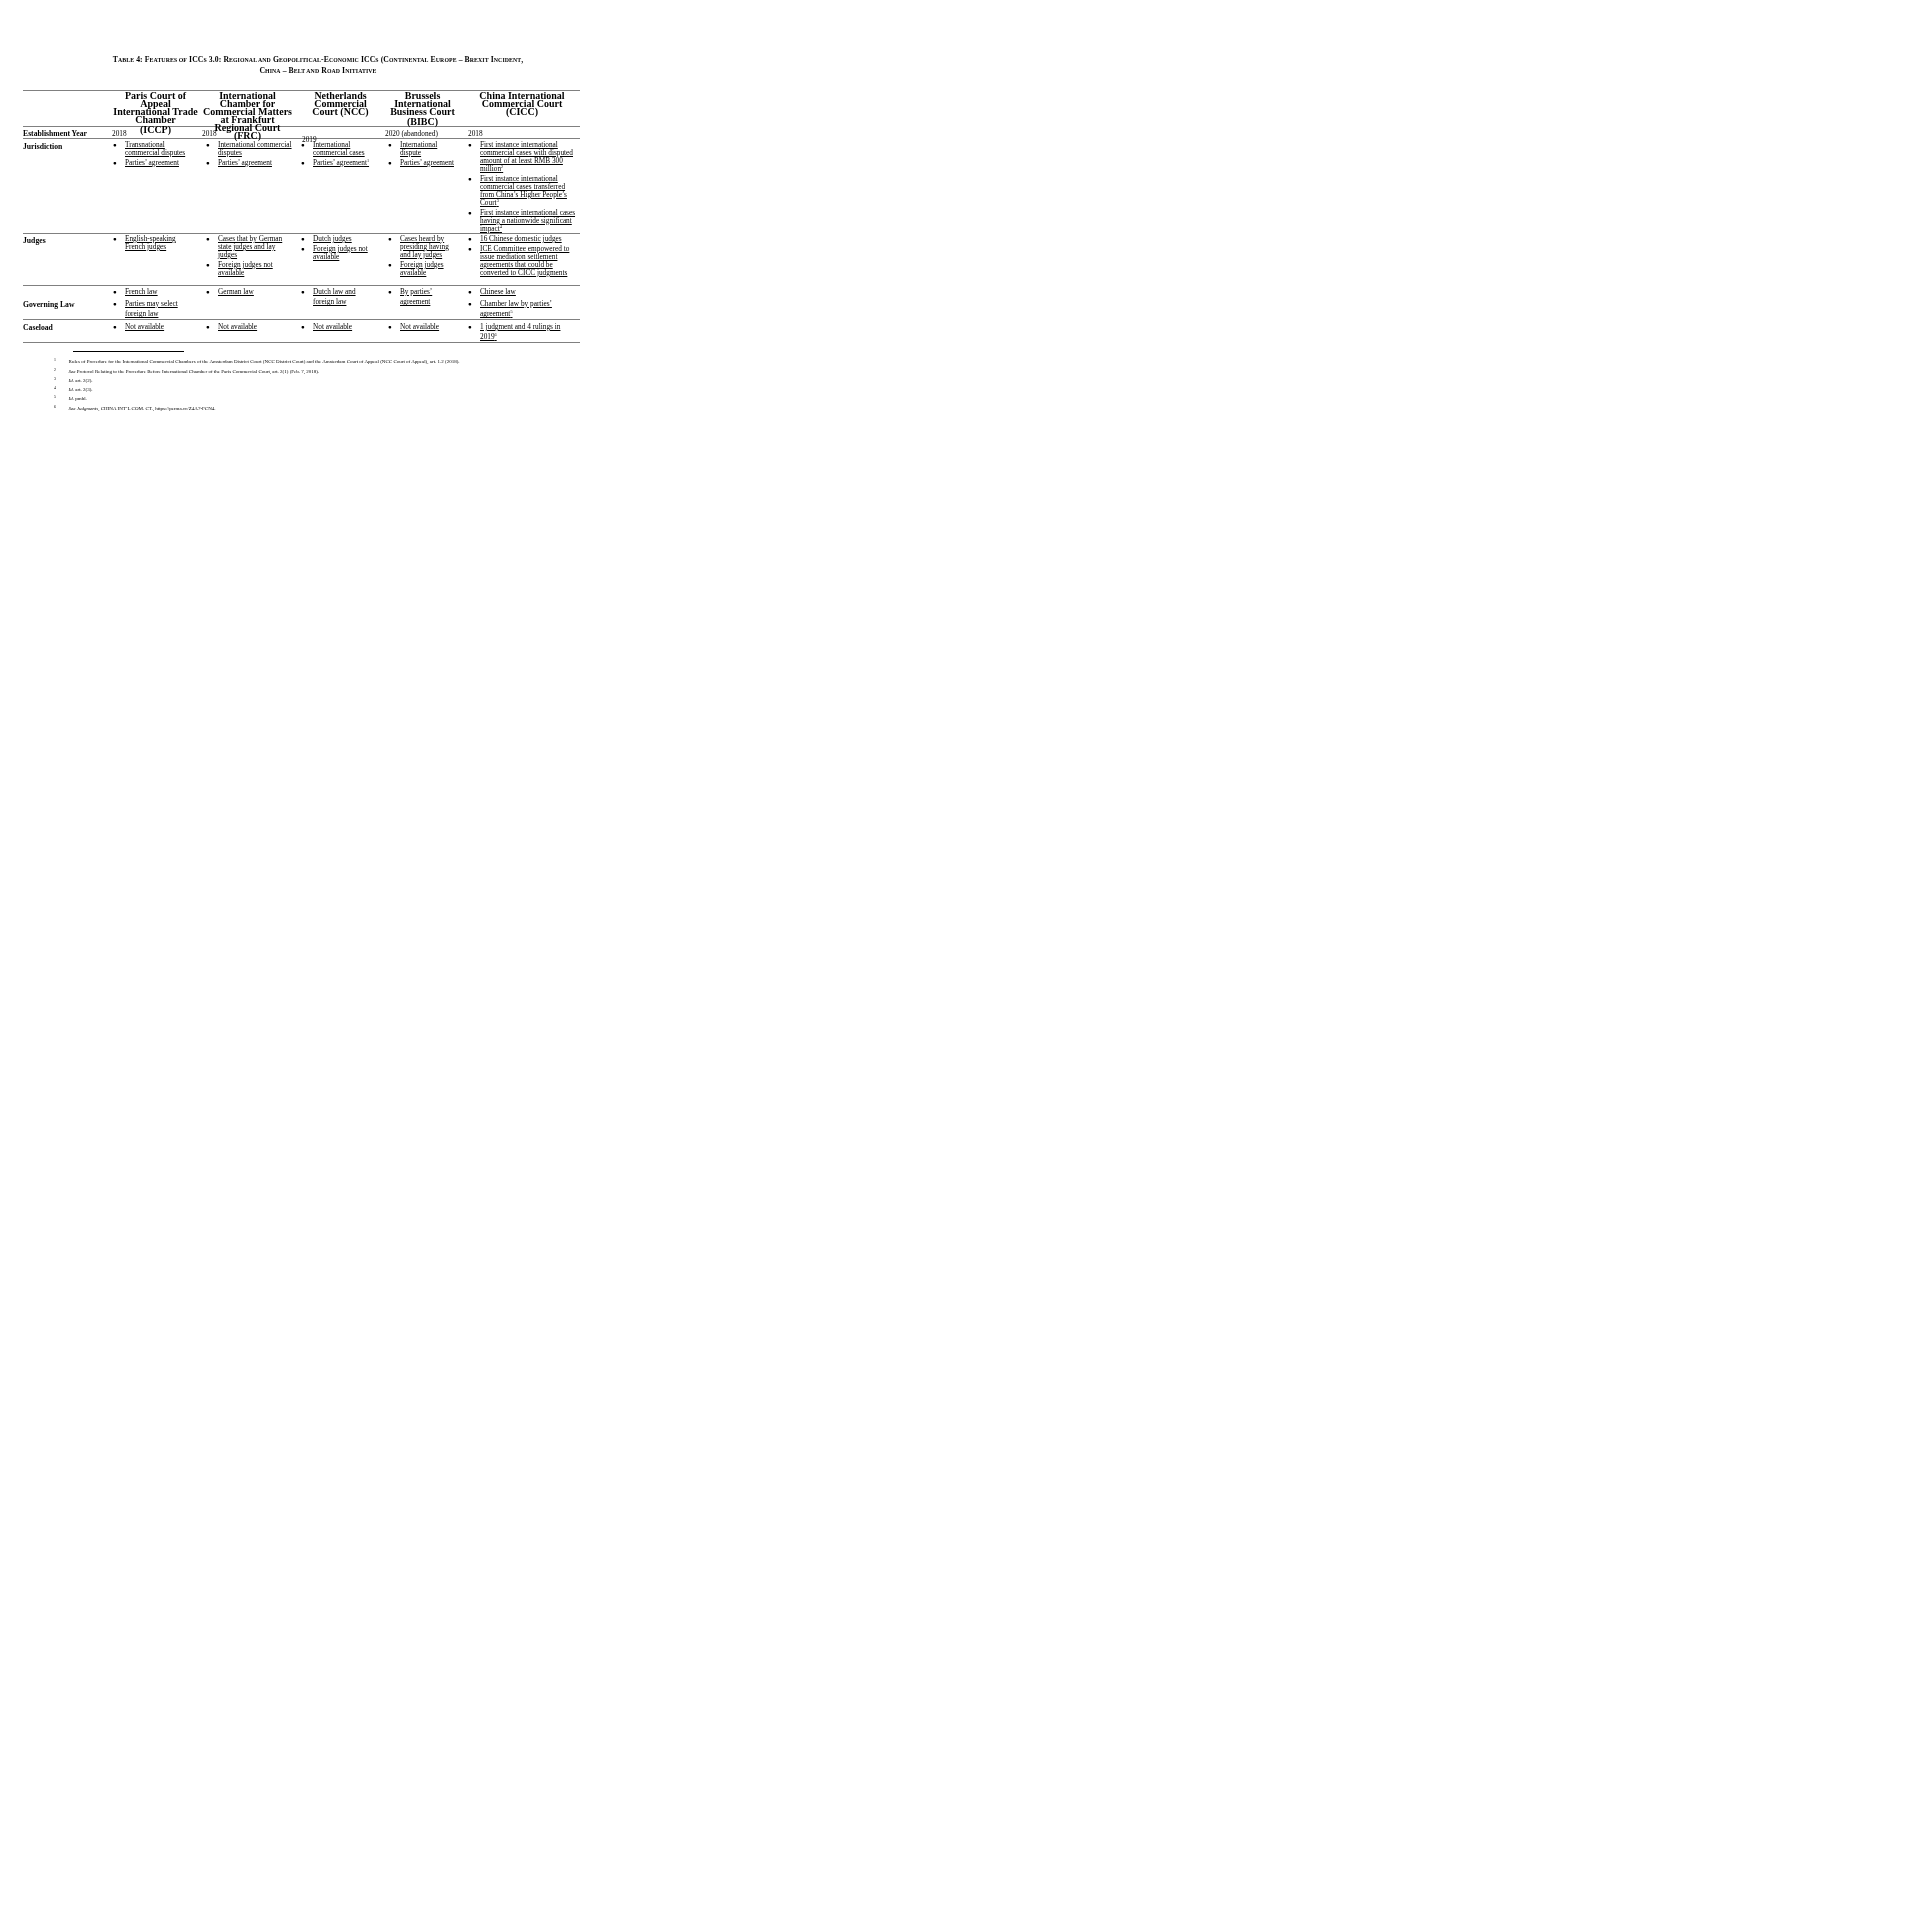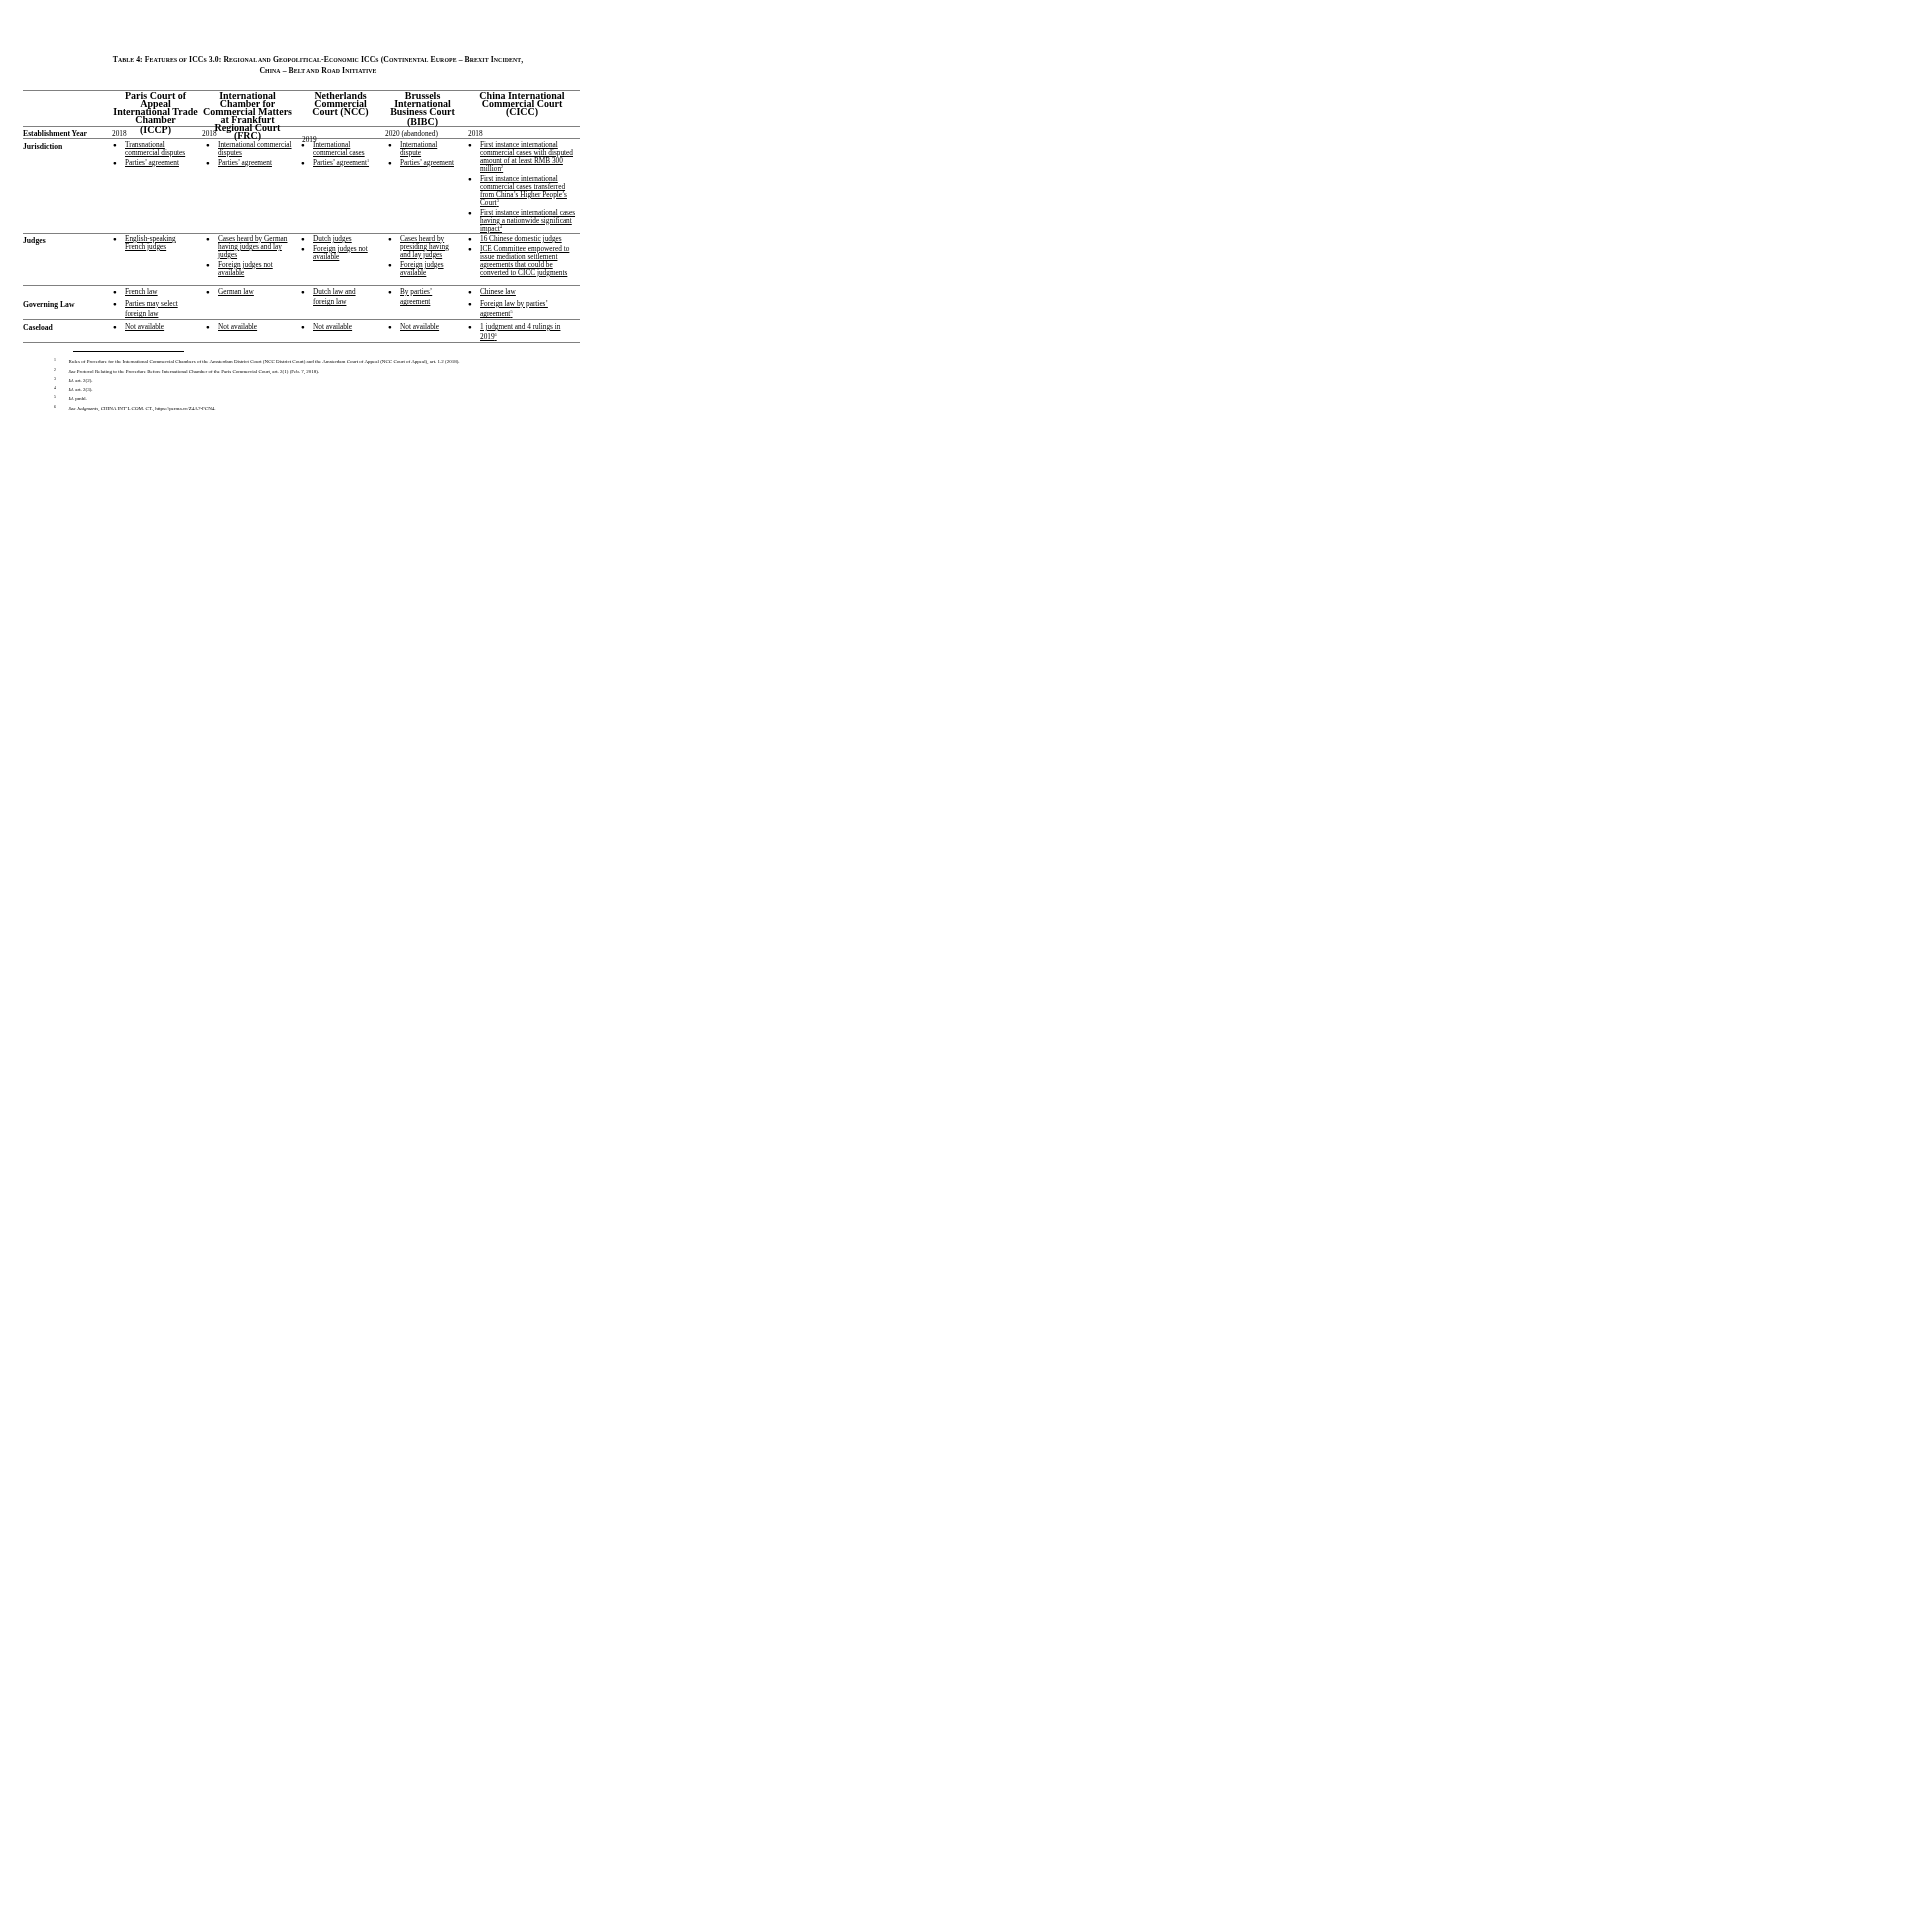--- a/index.html
+++ b/index.html
@@ -120,21 +120,21 @@
     </ul>
   </div>
 
 <div class="cell" style="left:111px;width:77px;top:235px">
     <ul>
       <li><span class="bullet">●</span><span>English-speaking French judges</span></li>
     </ul>
   </div>
 <div class="cell" style="left:204px;width:87px;top:235px">
     <ul>
-      <li><span class="bullet">●</span><span>Cases heard by German having judges and lay judges</span></li>
+      <li><span class="bullet">●</span><span>Cases that by German state judges and lay judges</span></li>
       <li><span class="bullet">●</span><span>Foreign judges not available</span></li>
     </ul>
   </div>
 <div class="cell" style="left:299px;width:79px;top:235px">
     <ul>
       <li><span class="bullet">●</span><span>Dutch judges</span></li>
       <li><span class="bullet">●</span><span>Foreign judges not available</span></li>
     </ul>
   </div>
 <div class="cell" style="left:386px;width:67px;top:235px">
@@ -167,21 +167,21 @@
     </ul>
   </div>
 <div class="cell loose" style="left:386px;width:58px;top:287px">
     <ul>
       <li><span class="bullet">●</span><span>By parties’ agreement</span></li>
     </ul>
   </div>
 <div class="cell loose" style="left:466px;width:108px;top:287px">
     <ul>
       <li><span class="bullet">●</span><span>Chinese law</span></li>
-      <li><span class="bullet">●</span><span>Foreign law by parties’ agreement</span><sup>5</sup></li>
+      <li><span class="bullet">●</span><span>Chamber law by parties’ agreement</span><sup>5</sup></li>
     </ul>
   </div>
 
 <div class="cell loose" style="left:111px;width:81px;top:322px">
     <ul>
       <li><span class="bullet">●</span><span>Not available</span></li>
     </ul>
   </div>
 <div class="cell loose" style="left:204px;width:87px;top:322px">
     <ul>

